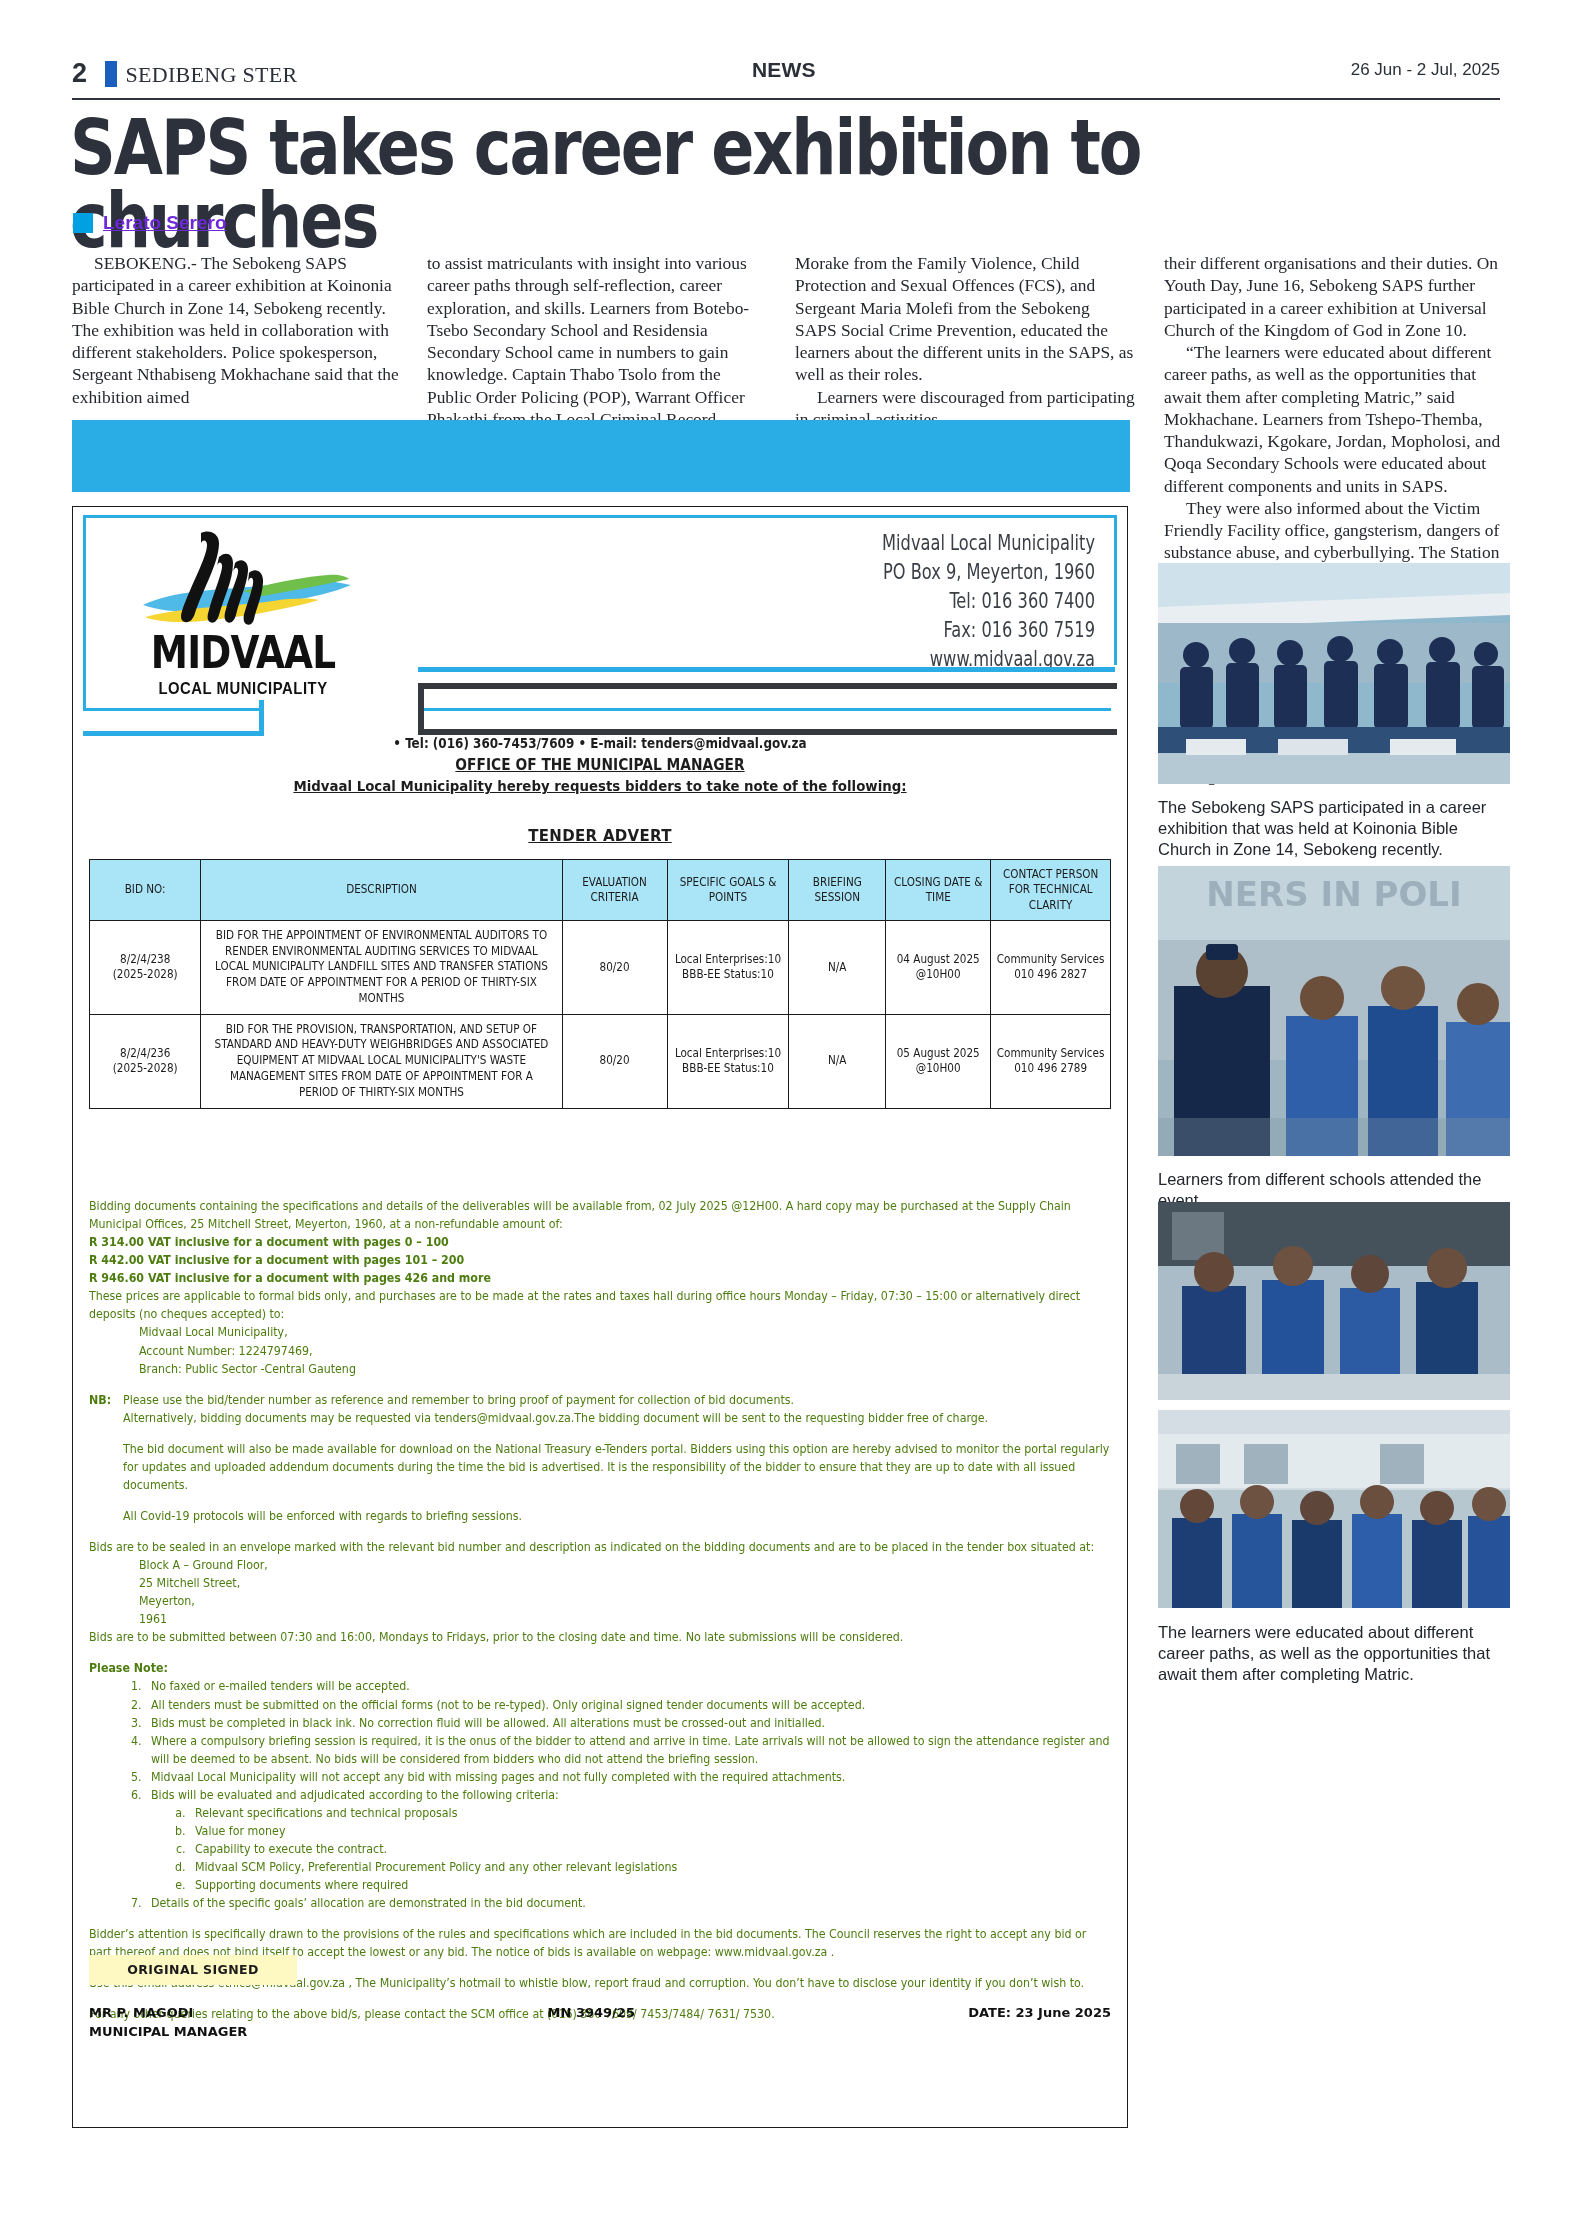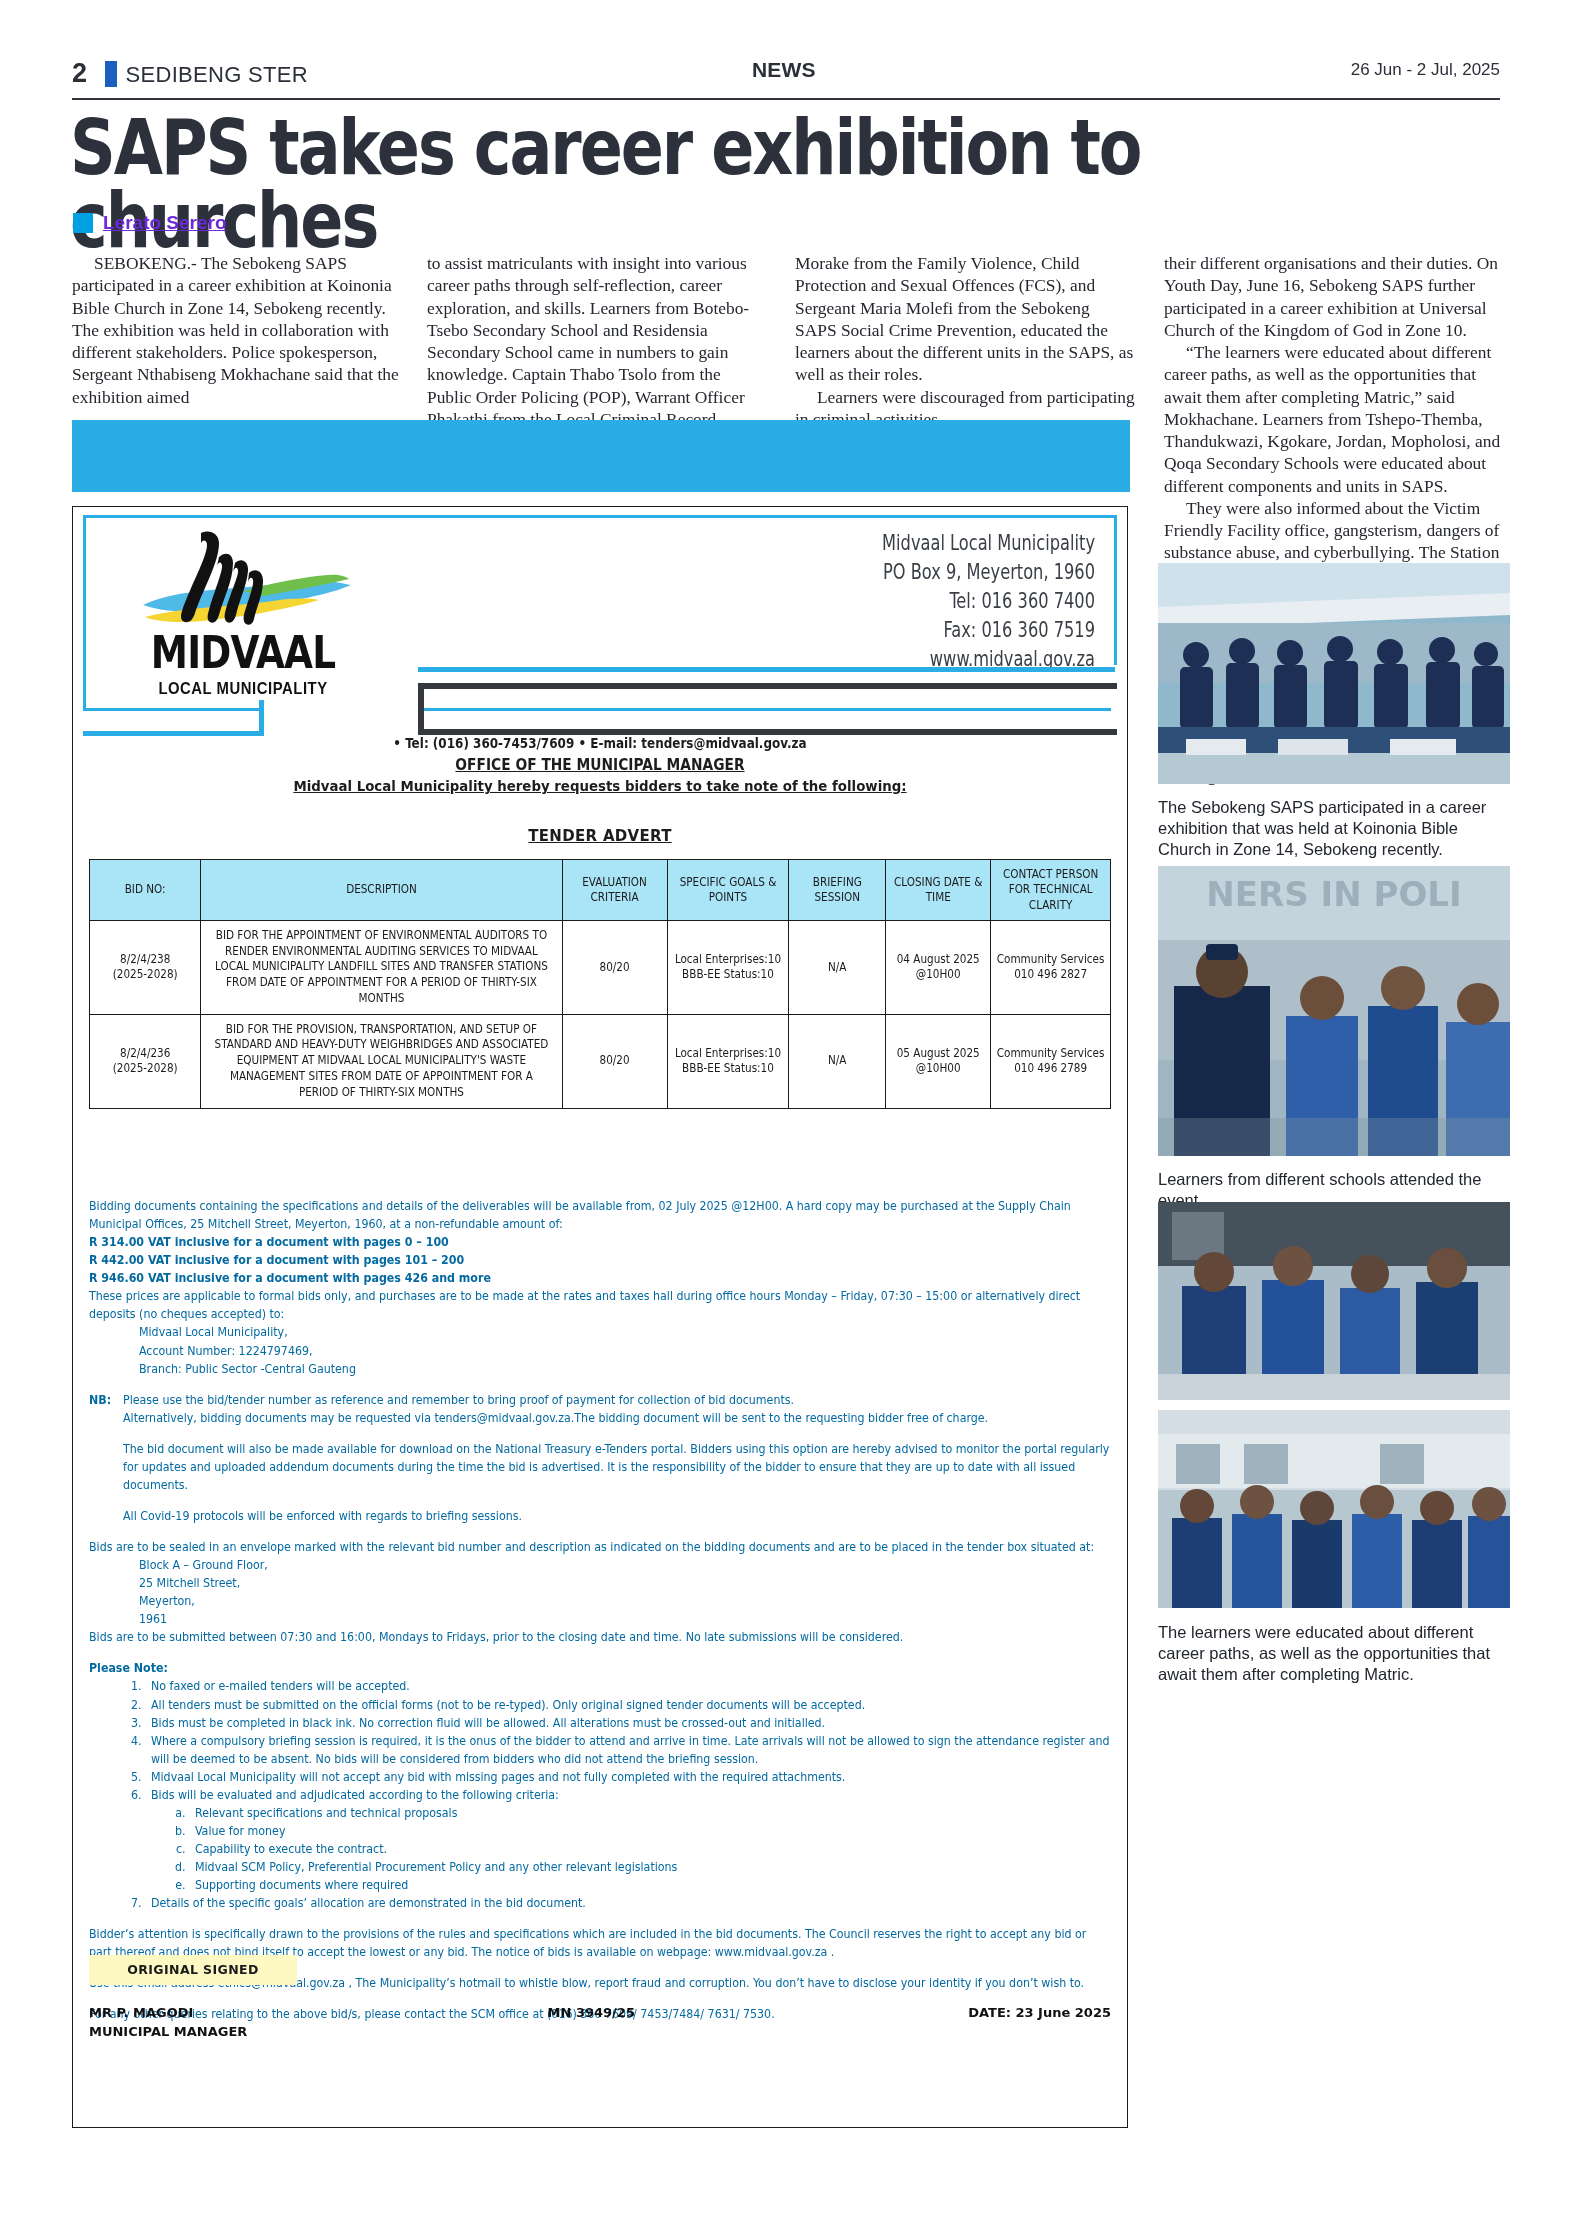--- a/index.html
+++ b/index.html
@@ -15,21 +15,21 @@
   
   .masthead {
     position:absolute; left:72px; top:58px; width:1428px; height:40px;
   }
   .mast-row { display:flex; align-items:baseline; width:100%; }
   .folio {
     font-size:27px; font-weight:bold; color:#2b2f38; letter-spacing:-0.5px;
     margin-right:18px;
   }
   .mast-bar { width:12px; height:26px; background:#1b5fbe; margin-right:9px; align-self:center; }
-  .mast-title { font-size:22px; color:#2b2f38; letter-spacing:0.3px; }
+  .mast-title { font-size:22px; color:#2b2f38; letter-spacing:0.3px;font-family:Liberation Serif, serif; }
   .mast-section {
     position:absolute; left:calc(50% - 34px); top:0; font-size:21px; font-weight:bold;
     color:#2b2f38; letter-spacing:0.2px;
   }
   .mast-date {
     position:absolute; right:0; top:2px; font-size:17px; color:#2b2f38;
   }
   .mast-rule {
     position:absolute; left:72px; top:98px; width:1428px; height:2px; background:#30343d;
   }
@@ -144,21 +144,21 @@
     border:1px solid #1b1b1b; text-align:center; vertical-align:middle;
     padding:5px 4px; line-height:1.32;
   }
   table.tender thead th { background:#a9e4f7; font-weight:normal; padding:7px 4px; }
   table.tender td.desc { line-height:1.36; padding:7px 9px; }
 
   
   .ad-text {
     position:absolute; left:16px; top:690px; width:1022px;
     font-family:"DejaVu Sans", sans-serif; font-stretch:condensed;
-    font-size:12.3px; line-height:1.47; color:#0369a1;
+    font-size:12.3px; line-height:1.47; color:#4d7c0f;
   }
   .ad-text p { margin:0 0 0 0; }
   .ad-text .sp { height:13px; }
   .ad-text .b { font-weight:bold; }
   .ad-text .indent { padding-left:50px; }
   .ad-text .nb { display:flex; }
   .ad-text .nb-label { font-weight:bold; width:34px; flex:0 0 34px; }
   .ad-text .hang { padding-left:34px; }
   ol.plain { margin:0; padding-left:56px; }
   ol.plain > li { margin:0 0 0 0; padding-left:6px; }

